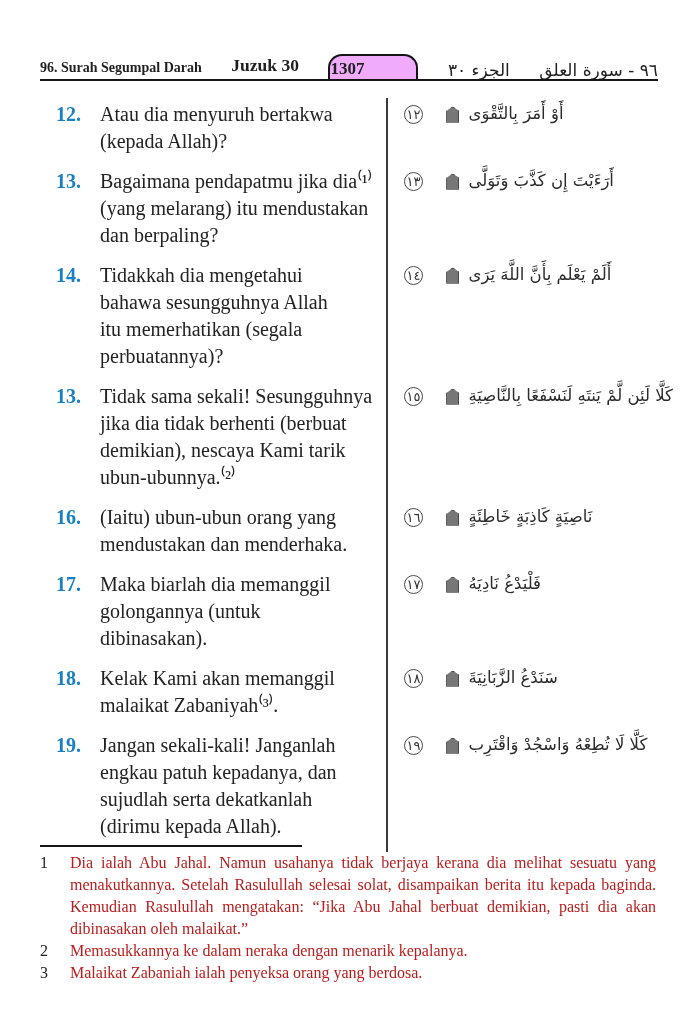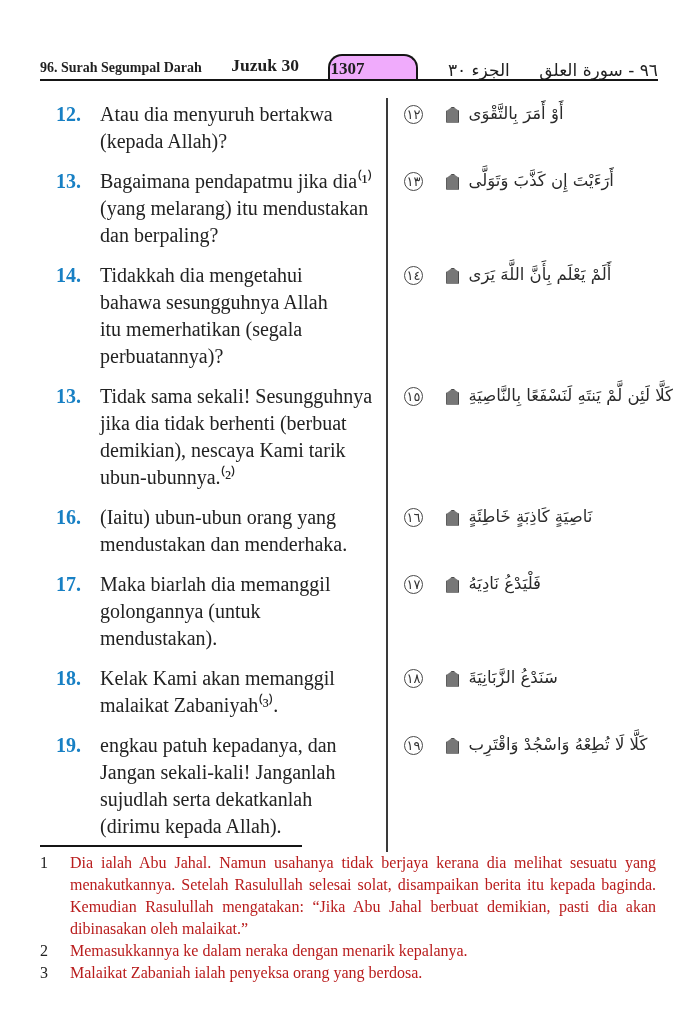--- a/index.html
+++ b/index.html
@@ -144,21 +144,21 @@
         <span class="sajdah-mark" hidden=""></span>
         <span class="ayah-badge">١٦</span>
       </div>
     </div>
 
     <div class="verse-row">
       <span class="v-num">17.</span>
       <div class="v-malay">
           <div class="v-line">Maka biarlah dia memanggil</div>
           <div class="v-line">golongannya (untuk</div>
-          <div class="v-line">mendustakan).</div>
+          <div class="v-line">dibinasakan).</div>
         </div>
       <div class="v-arabic">
         <span class="ar-text">فَلْيَدْعُ نَادِيَهُ</span>
         <span class="sajdah-mark" hidden=""></span>
         <span class="ayah-badge">١٧</span>
       </div>
     </div>
 
     <div class="verse-row">
       <span class="v-num">18.</span>
@@ -169,22 +169,22 @@
       <div class="v-arabic">
         <span class="ar-text">سَنَدْعُ الزَّبَانِيَةَ</span>
         <span class="sajdah-mark" hidden=""></span>
         <span class="ayah-badge">١٨</span>
       </div>
     </div>
 
     <div class="verse-row">
       <span class="v-num">19.</span>
       <div class="v-malay">
+          <div class="v-line">Jangan sekali-kali! Janganlah</div>
           <div class="v-line">engkau patuh kepadanya, dan</div>
-          <div class="v-line">Jangan sekali-kali! Janganlah</div>
           <div class="v-line">sujudlah serta dekatkanlah</div>
           <div class="v-line">(dirimu kepada Allah).</div>
         </div>
       <div class="v-arabic">
         <span class="ar-text">كَلَّا لَا تُطِعْهُ وَاسْجُدْ وَاقْتَرِب</span>
         <span class="sajdah-mark"></span>
         <span class="ayah-badge">١٩</span>
       </div>
     </div>
   </div>

